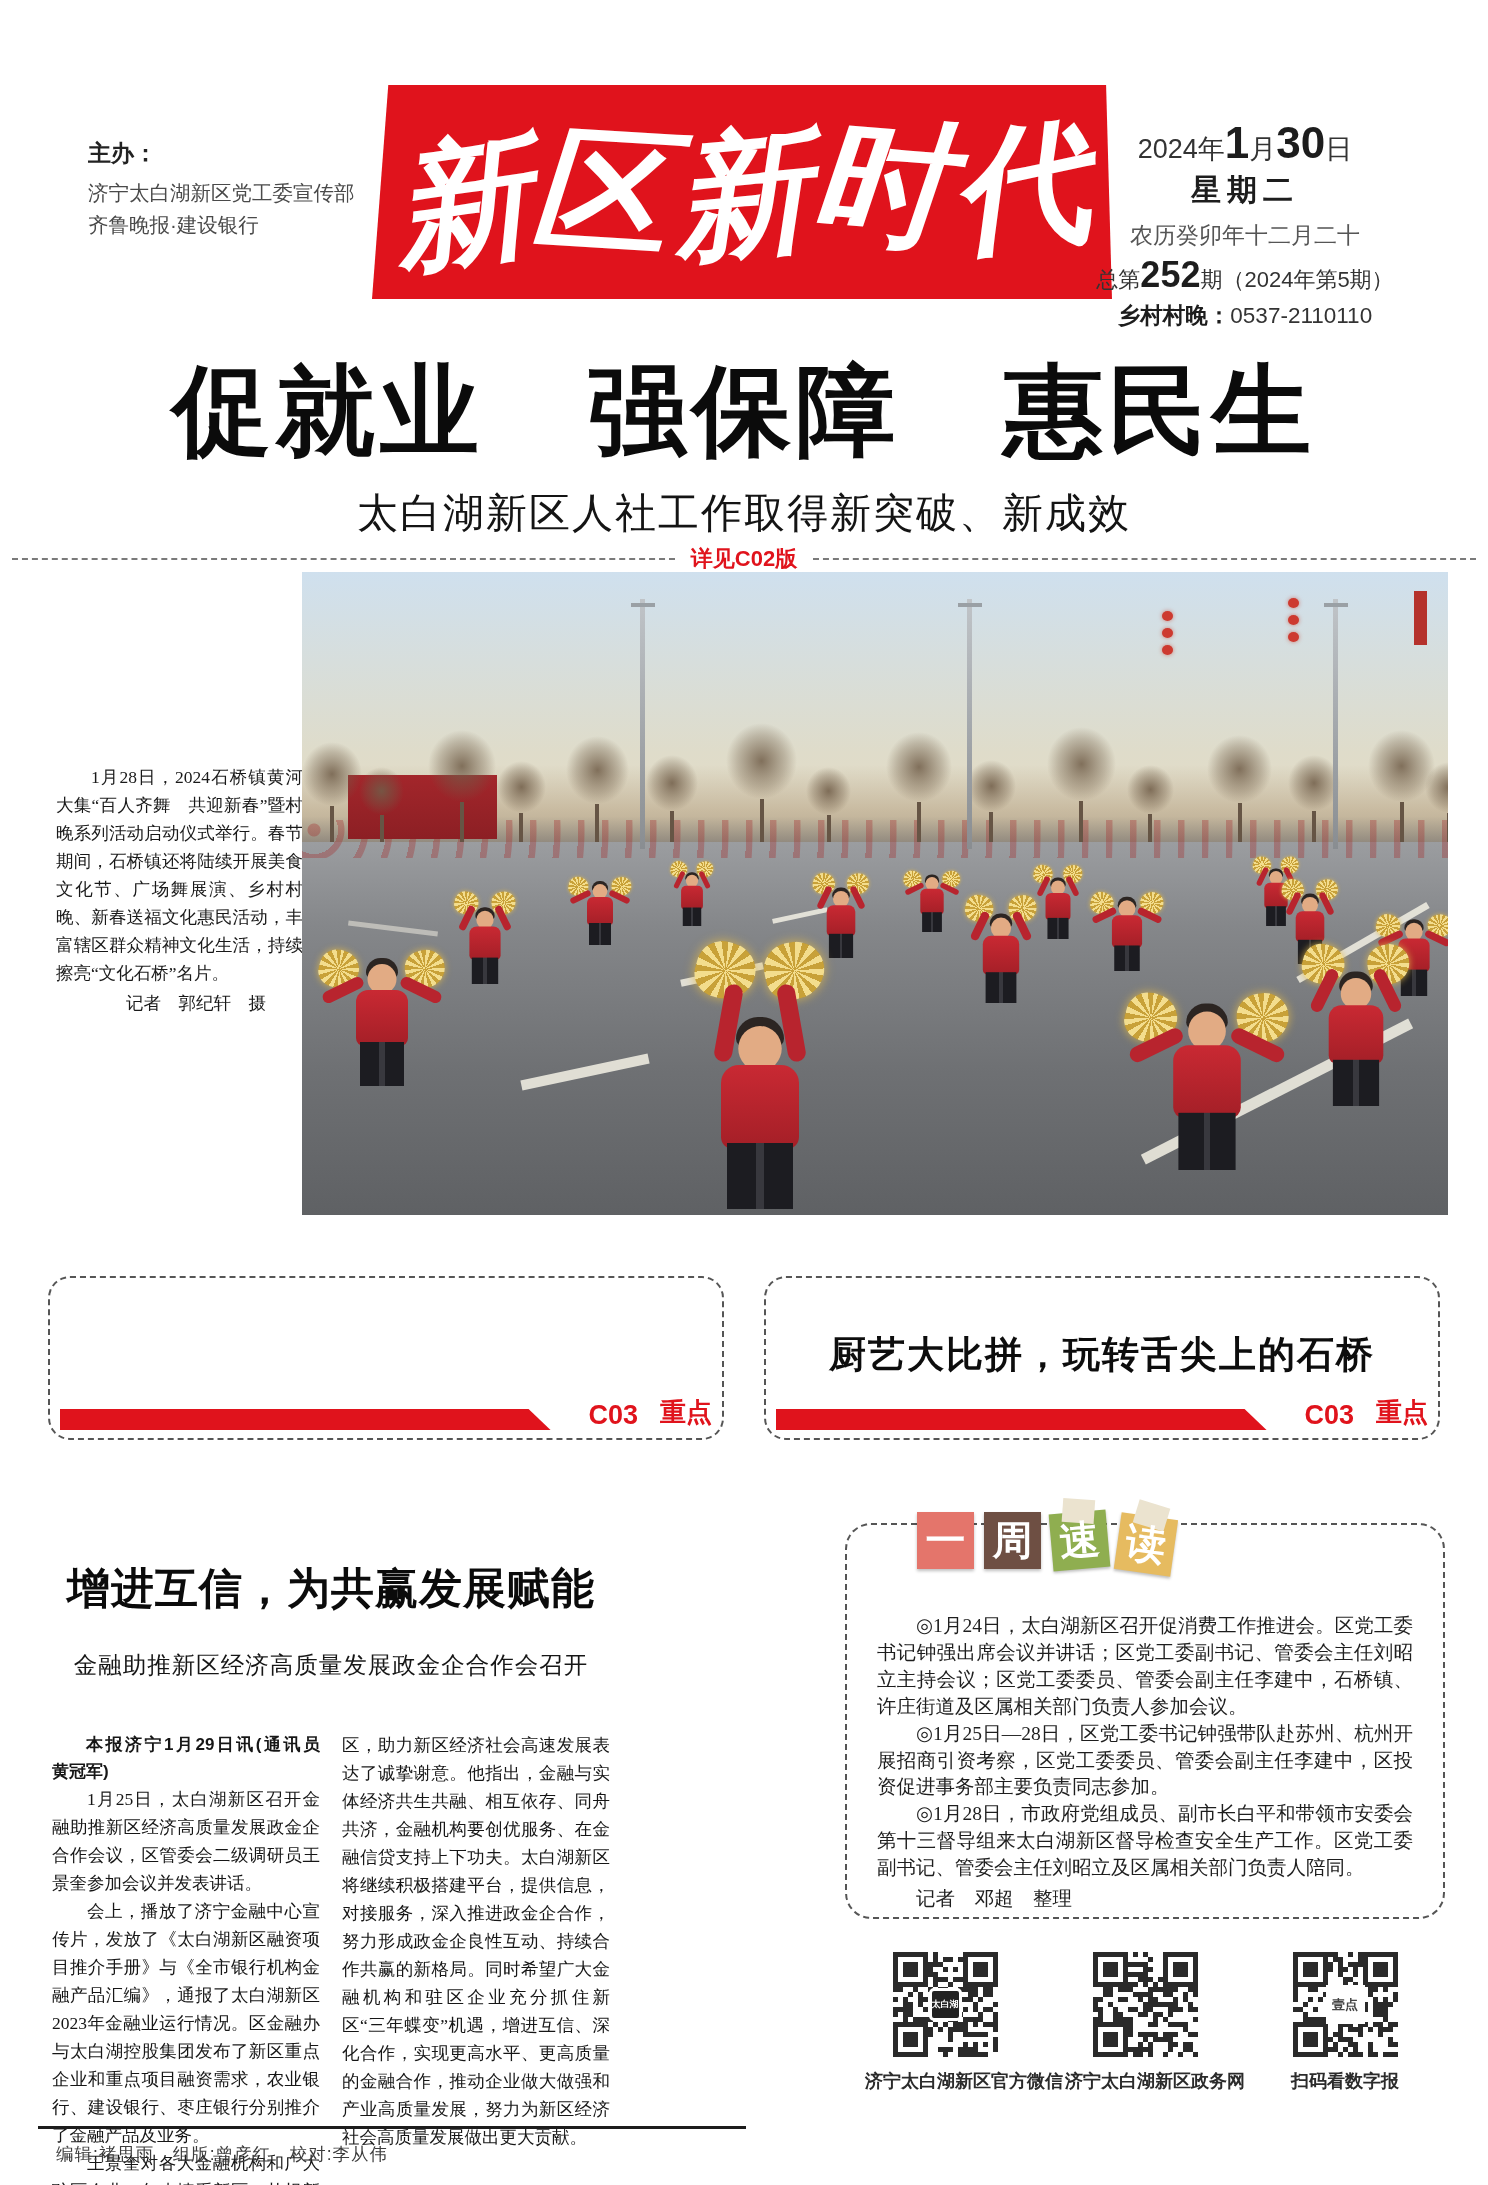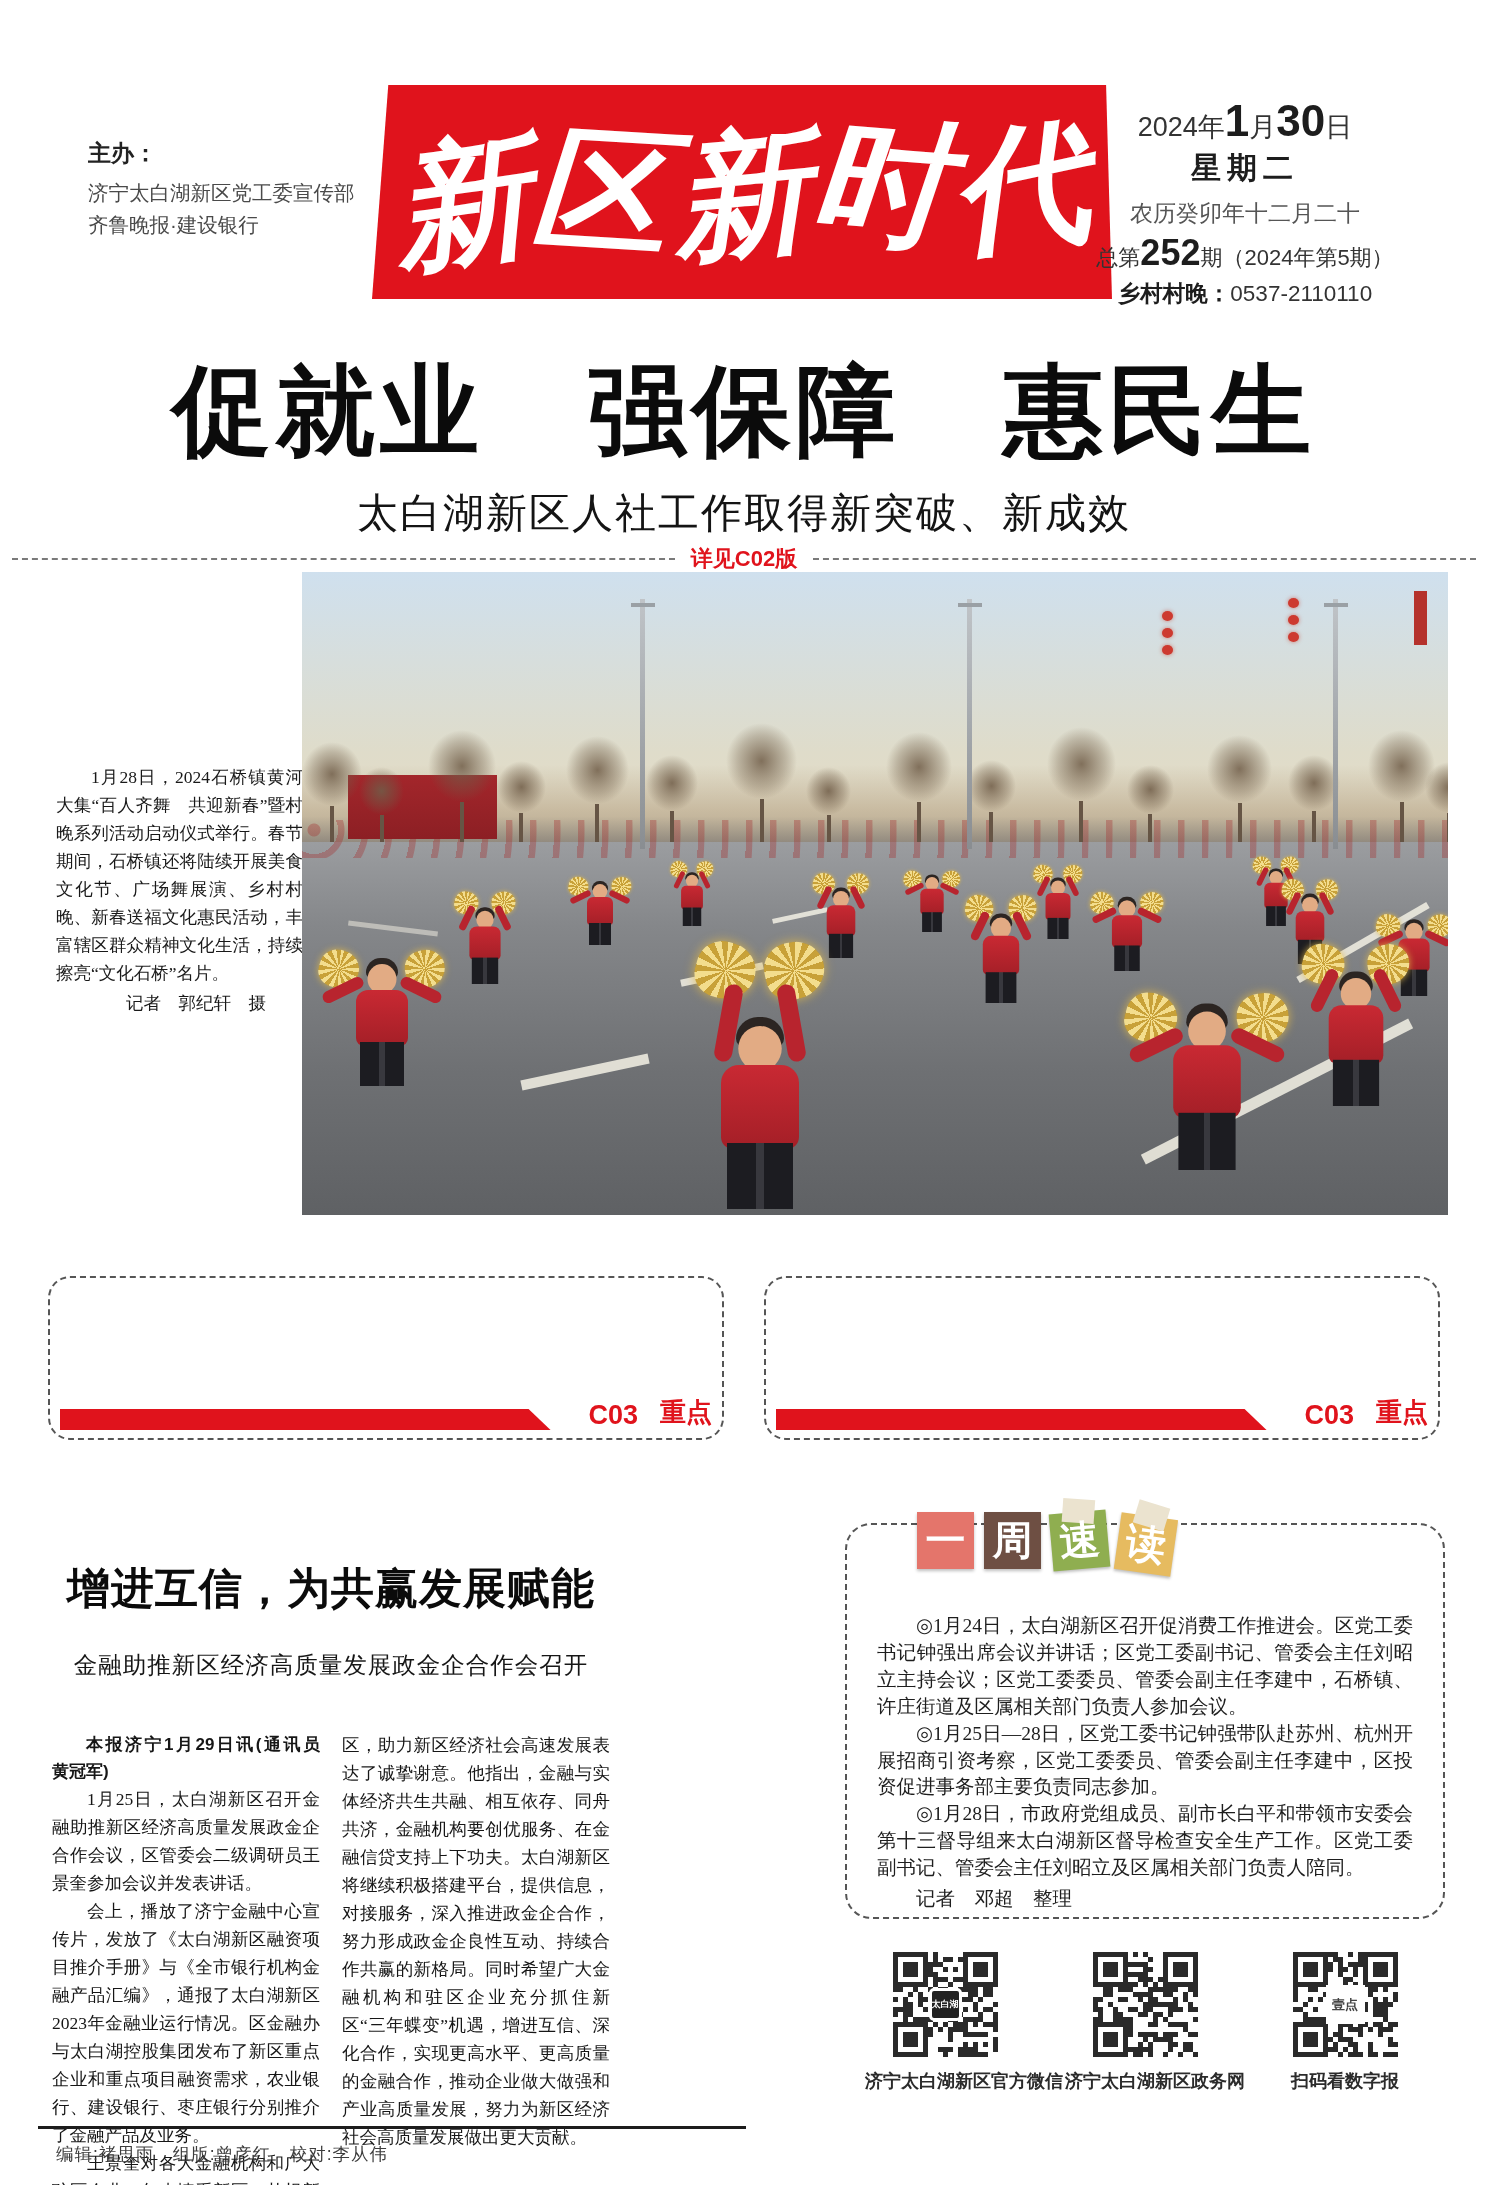--- a/index.html
+++ b/index.html
@@ -17,21 +17,21 @@
   .cal{color:#fff;font-size:136px;font-weight:bold;font-style:italic;letter-spacing:4px;
        transform:rotate(-1.5deg);white-space:nowrap;}
   .cal-char{display:inline-block;}
   .cal-char:nth-child(1){transform:rotate(-7deg) translateY(5px);}
   .cal-char:nth-child(2){transform:rotate(5deg) translateY(-3px);}
   .cal-char:nth-child(3){transform:rotate(-4deg) translateY(4px);}
   .cal-char:nth-child(4){transform:rotate(6deg) translateY(-4px);}
   .cal-char:nth-child(5){transform:rotate(-5deg) translateY(3px);}
   .dateblock{position:absolute;right:78px;top:96px;width:330px;text-align:center;
              font-family:"Liberation Sans","DejaVu Sans",sans-serif;color:#333;}
-  .dateline{font-size:27px;color:#333;}
+  .dateline{font-size:27px;color:#333;margin-top:22px;}
   .dateline .big{font-size:44px;font-weight:bold;color:#1d1d1d;}
   .weekday{font-size:30px;font-weight:bold;color:#1d1d1d;letter-spacing:6px;margin-top:2px;}
   .lunar{font-size:23px;color:#555;margin-top:9px;}
   .issue{font-size:22px;color:#333;margin-top:3px;}
   .issue .big{font-size:36px;font-weight:bold;color:#1d1d1d;}
   .hotline{font-size:22.5px;color:#333;margin-top:4px;}
   .hotline b{font-weight:bold;color:#1d1d1d;}
 
   
   .headline{position:absolute;top:346px;left:0;width:100%;text-align:center;
@@ -446,20 +446,21 @@
         <div class="legs"></div>
       </div>
     </figure>
 
   <div class="teaser left">
     <div class="teaser-bar"></div>
     <div class="teaser-ref">C03</div>
     <div class="teaser-tag">重点</div>
   </div>
   <div class="teaser right">
+    <div class="teaser-title">厨艺大比拼，玩转舌尖上的石桥</div>
     <div class="teaser-bar"></div>
     <div class="teaser-ref">C03</div>
     <div class="teaser-tag">重点</div>
   </div>
 
   <section class="fin">
     <h1 class="fin-title">增进互信，为共赢发展赋能</h1>
     <div class="fin-sub">金融助推新区经济高质量发展政金企合作会召开</div>
     <div class="fin-body">
       <p class="lead">本报济宁1月29日讯(通讯员　黄冠军)</p>

